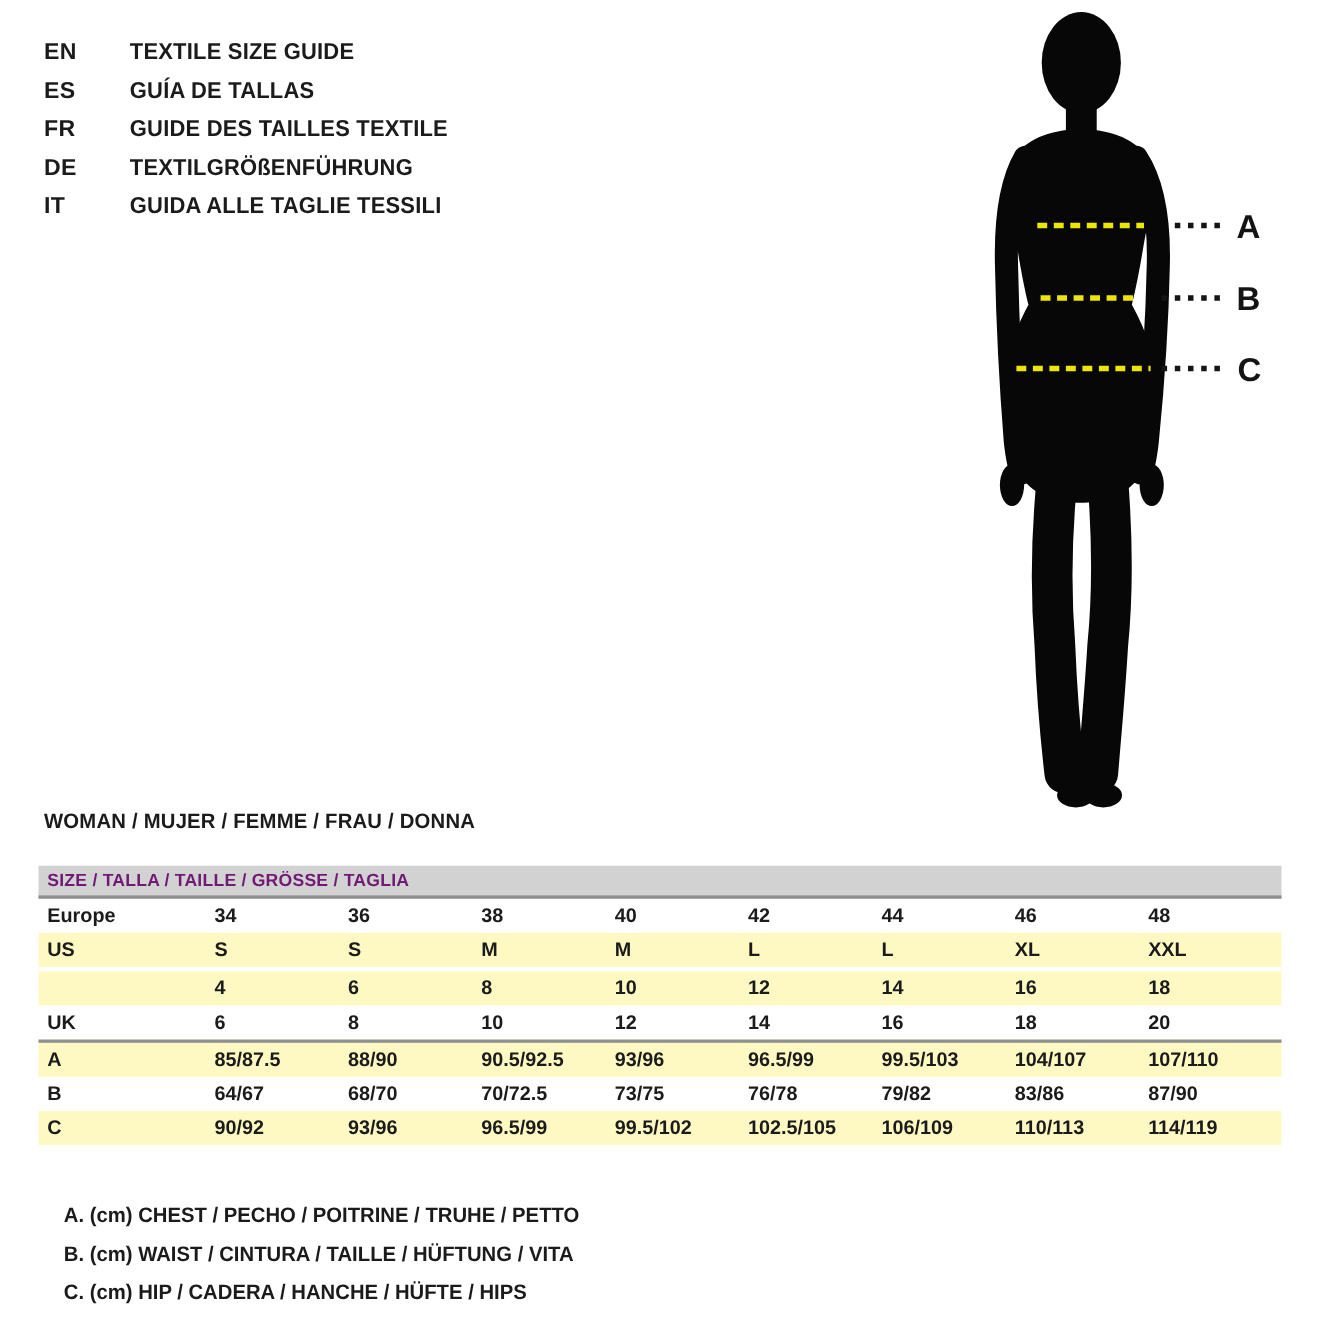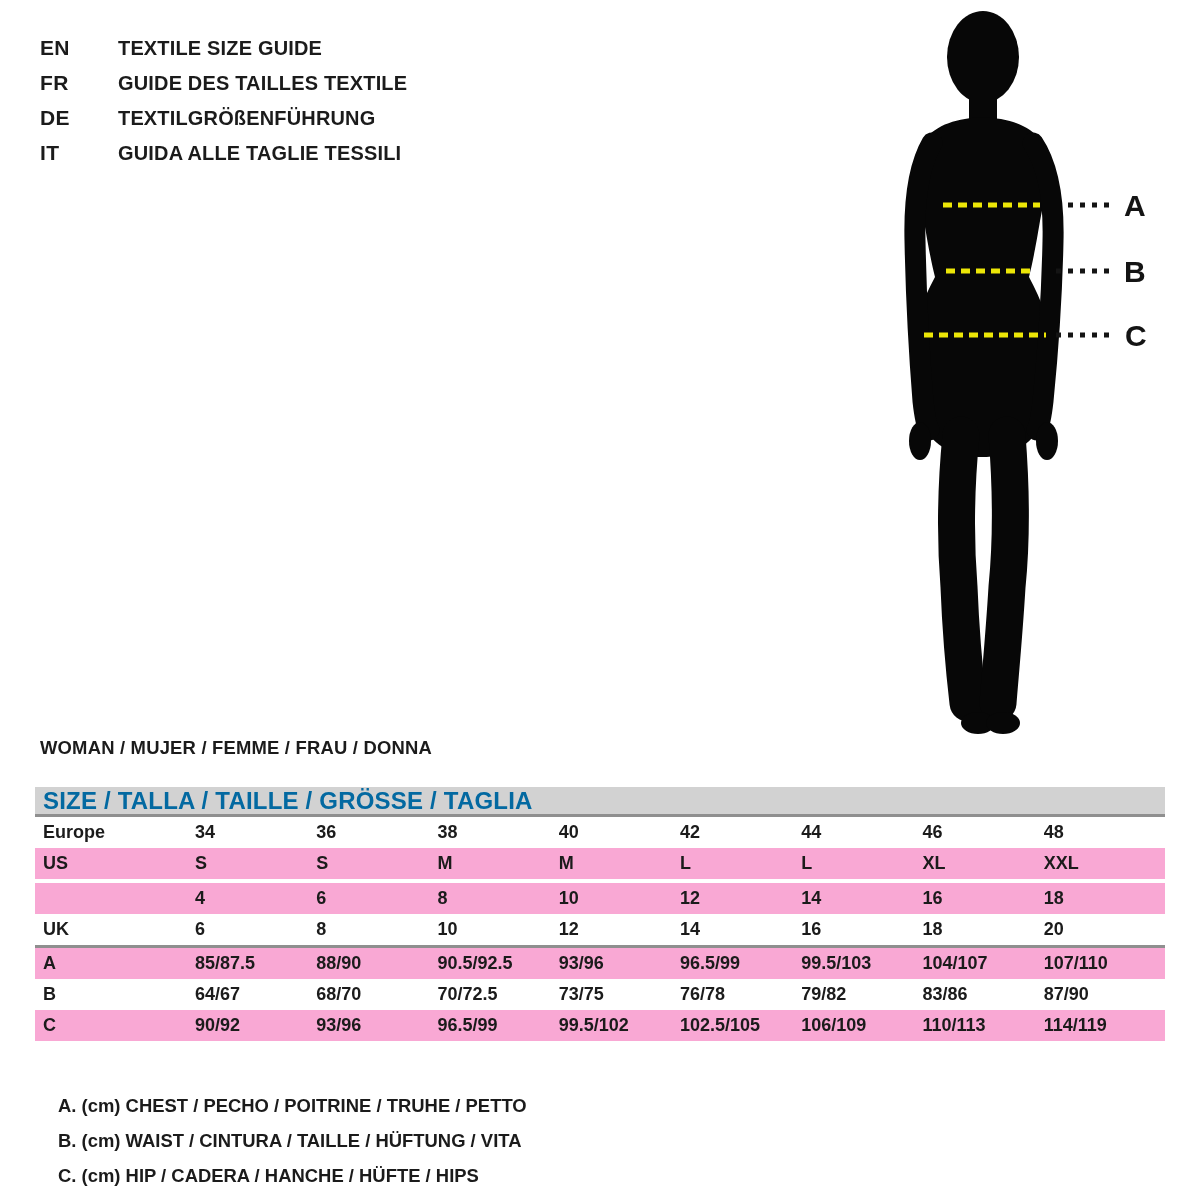--- a/index.html
+++ b/index.html
@@ -15,42 +15,46 @@
   .title-text { font-weight:bold; font-size:21px; letter-spacing:.2px;
                 display:inline-block; transform:scaleX(.95); transform-origin:left center; white-space:nowrap; }
   
   .figure-wrap { position:absolute; left:890px; top:5px; width:270px; height:735px; }
   
   .section-title { position:absolute; left:40px; top:737px; font-weight:bold; font-size:19px;
                    letter-spacing:.2px; transform:scaleX(.97); transform-origin:left top; white-space:nowrap; }
   
   .size-table { position:absolute; left:35px; top:787px; width:1130px; }
   .thead { height:30px; line-height:27px; background:#d2d2d2; border-bottom:3px solid #8f8f8f;
-           font-weight:bold; font-size:24px; padding-left:8px; color:#0369a1;
+           font-weight:bold; font-size:16px; padding-left:8px; color:#701a75;
            letter-spacing:.2px; white-space:nowrap; }
   .trow { display:flex; height:31px; line-height:31px; font-weight:bold; font-size:18px; }
-  .trow.shade { background:#f9a8d4; }
+  .trow.shade { background:#fef9c3; }
   .trow.gap-above { height:35px; line-height:31px; border-top:4px solid #ffffff; }
   .trow.rule-above { height:34px; line-height:31px; border-top:3px solid #8f8f8f; }
   .tlabel { width:160px; padding-left:8px; white-space:nowrap; }
   .tcell { flex:1; text-align:left; white-space:nowrap; }
   
   .legend { position:absolute; left:58px; top:1088px; }
   .legend-row { height:35px; line-height:35px; font-weight:bold; font-size:19px;
                 transform:scaleX(.97); transform-origin:left center; white-space:nowrap; }
 </style>
 </head>
 <body>
 
 <div id="canvas">
 
   <div class="titles">
       <div class="title-row">
         <span class="lang-code">EN</span>
         <span class="title-text">TEXTILE SIZE GUIDE</span>
+      </div>
+      <div class="title-row">
+        <span class="lang-code">ES</span>
+        <span class="title-text">GUÍA DE TALLAS</span>
       </div>
       <div class="title-row">
         <span class="lang-code">FR</span>
         <span class="title-text">GUIDE DES TAILLES TEXTILE</span>
       </div>
       <div class="title-row">
         <span class="lang-code">DE</span>
         <span class="title-text">TEXTILGRÖßENFÜHRUNG</span>
       </div>
       <div class="title-row">

